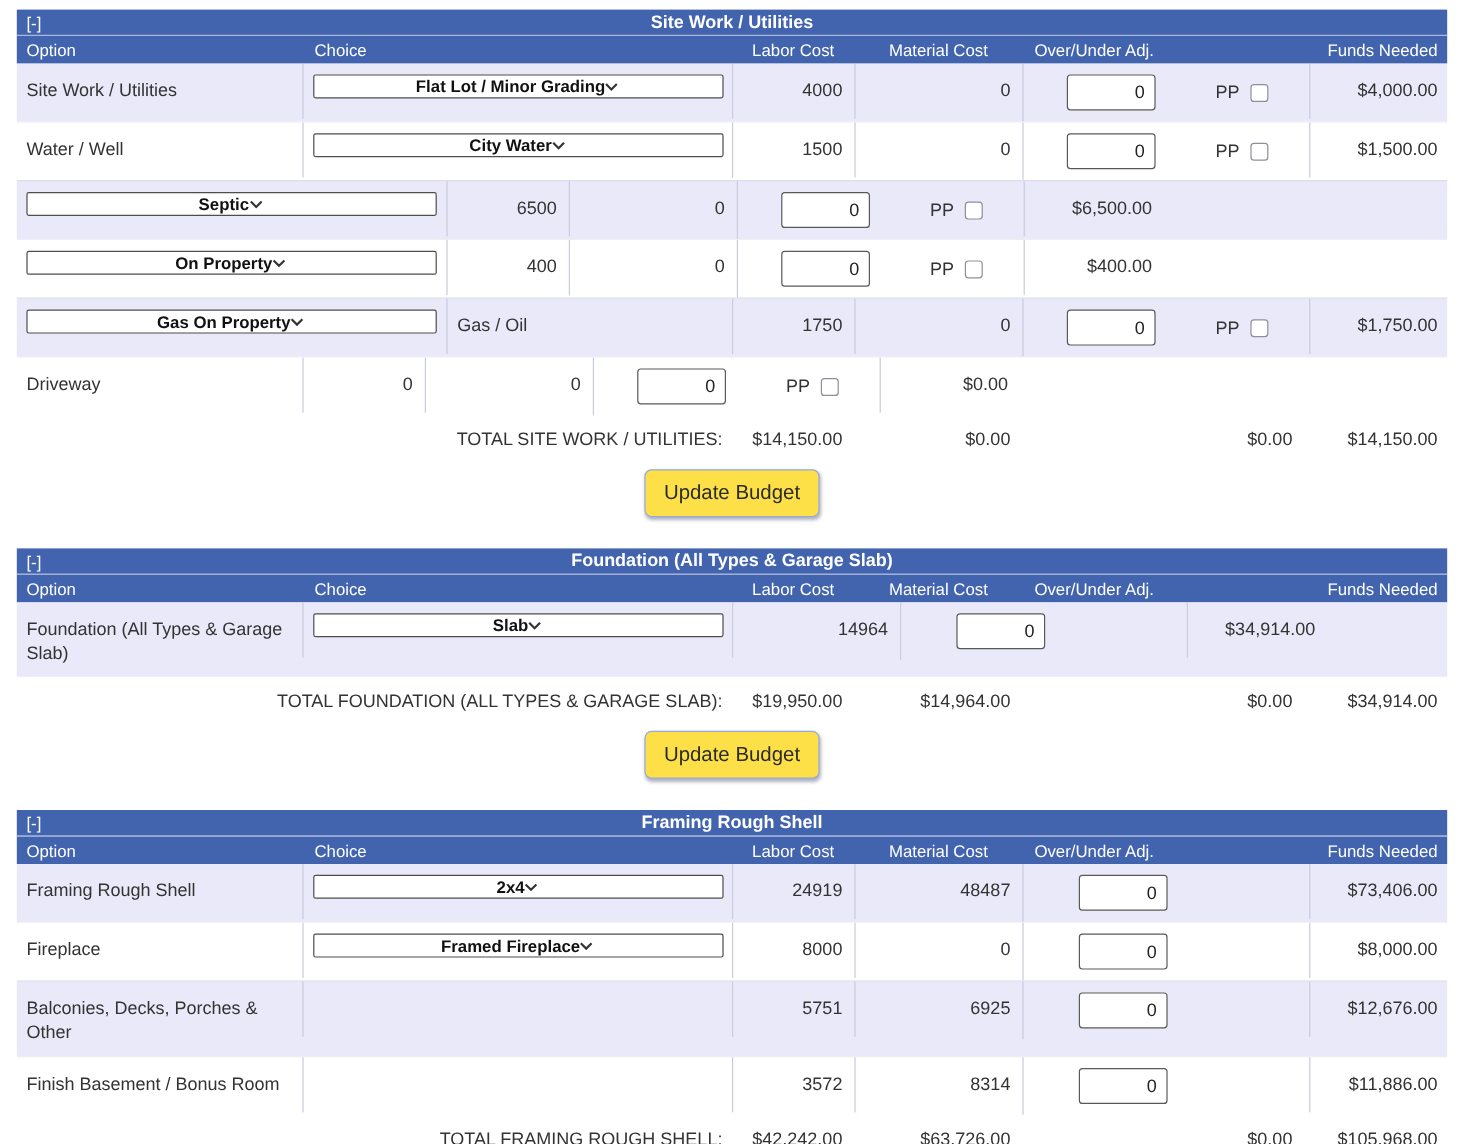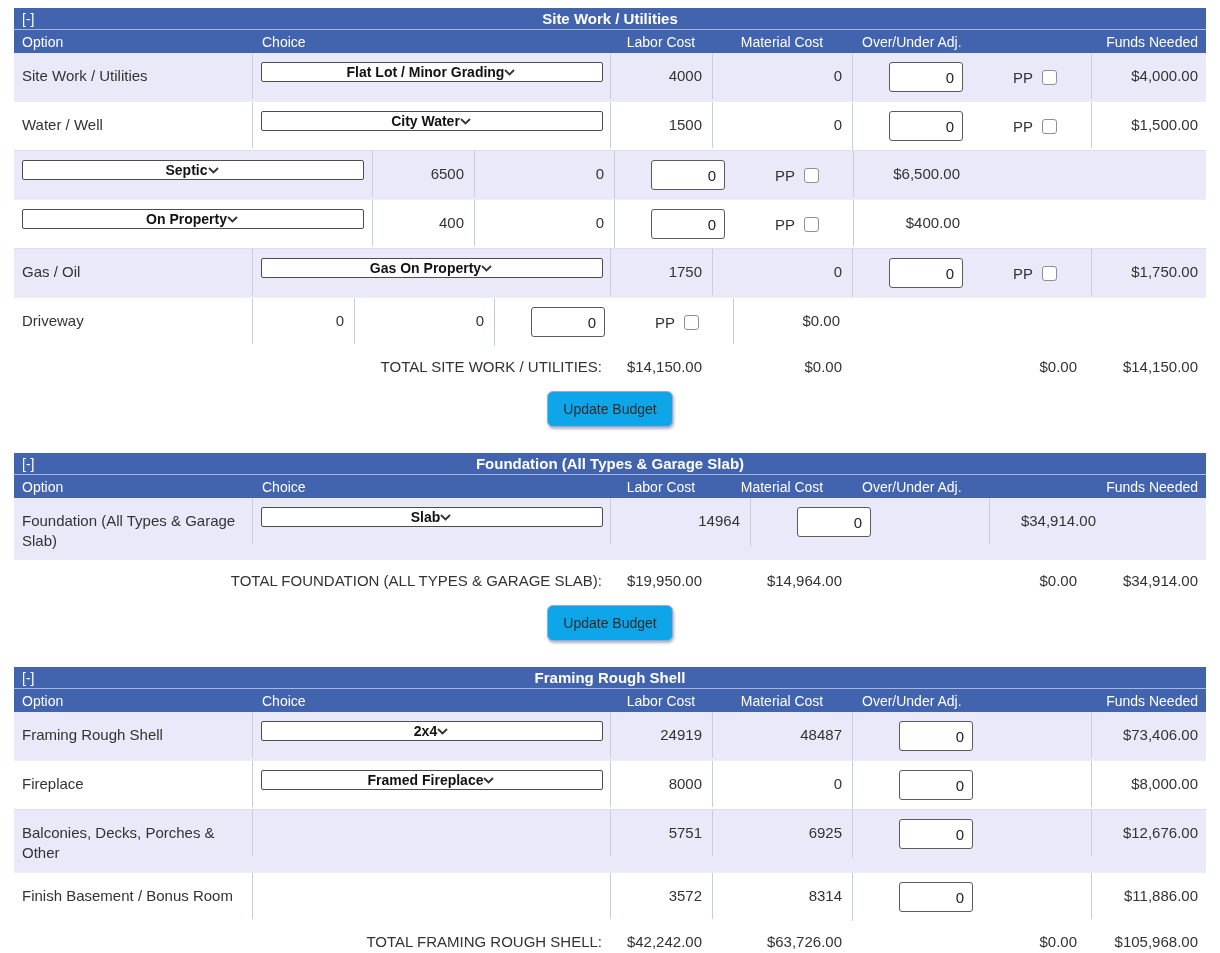--- a/index.html
+++ b/index.html
@@ -107,22 +107,22 @@
   }
   .t-label { width: 596px; text-align: right; padding-right: 8px; }
   .t-labor { width: 102px; text-align: right; padding-right: 10px; }
   .t-material { width: 140px; text-align: right; padding-right: 10px; }
   .t-adj { width: 239px; text-align: right; padding-right: 14px; }
   .t-funds { width: 115px; text-align: right; padding-right: 8px; }
 
   
   .btn-wrap { text-align: center; padding: 6px 0 22px 0; }
   .update-btn {
-    font-family: inherit; font-size: 14px; color: #2b2b2b;
-    background: #0ea5e9;
+    font-family: inherit; font-size: 17px; color: #2b2b2b;
+    background: #fde047;
     border: 1px solid #99a8da;
     border-radius: 6px;
     padding: 9px 15px;
     box-shadow: 1px 2px 3px rgba(110,115,140,.55);
     cursor: pointer;
   }
 </style>
 </head>
 <body>
 
@@ -229,31 +229,31 @@
       <input class="adj-input" type="text" value="0" style="">
       <span class="pp-wrap">
         <span class="pp-text">PP</span>
         <input class="pp-check" type="checkbox" style="">
       </span>
     </div>
     <div class="cell w-funds c-funds">$400.00</div>
   </div>
 
   <div class="row alt">
+    <div class="cell w-choice c-choice">
+      <div class="select-box">
+        <span class="sel-text">Gas On Property</span>
+        <span class="chev">
+          <svg width="11" height="7" viewBox="0 0 11 7">
+                  <path d="M1 1 L5.5 5.5 L10 1" stroke="#333" stroke-width="1.8" fill="none"></path>
+                </svg>
+        </span>
+      </div>
+    </div>
     <div class="cell w-option c-option">Gas / Oil</div>
-    <div class="cell w-choice c-choice">
-      <div class="select-box">
-        <span class="sel-text">Gas On Property</span>
-        <span class="chev">
-          <svg width="11" height="7" viewBox="0 0 11 7">
-                  <path d="M1 1 L5.5 5.5 L10 1" stroke="#333" stroke-width="1.8" fill="none"></path>
-                </svg>
-        </span>
-      </div>
-    </div>
     <div class="cell w-labor c-labor">1750</div>
     <div class="cell w-material c-material">0</div>
     <div class="cell w-adj c-adj">
       <input class="adj-input" type="text" value="0" style="">
       <span class="pp-wrap">
         <span class="pp-text">PP</span>
         <input class="pp-check" type="checkbox" style="">
       </span>
     </div>
     <div class="cell w-funds c-funds">$1,750.00</div>

